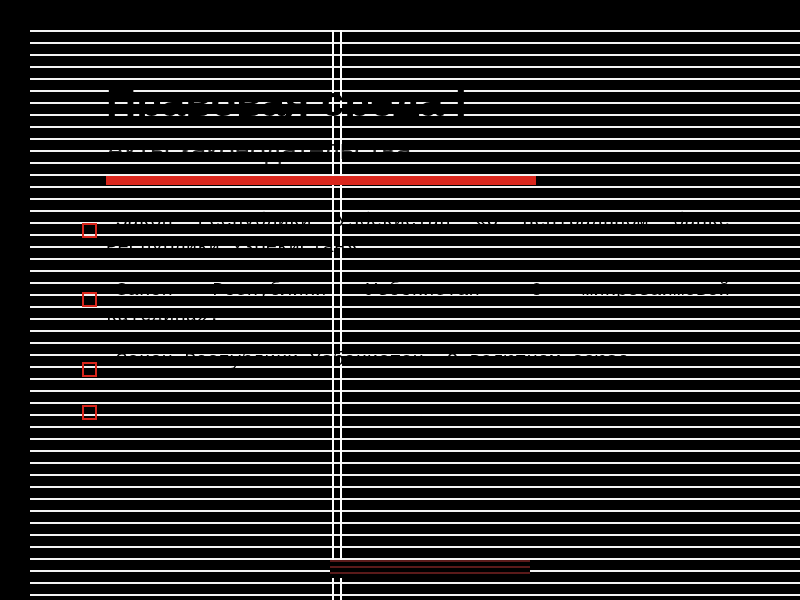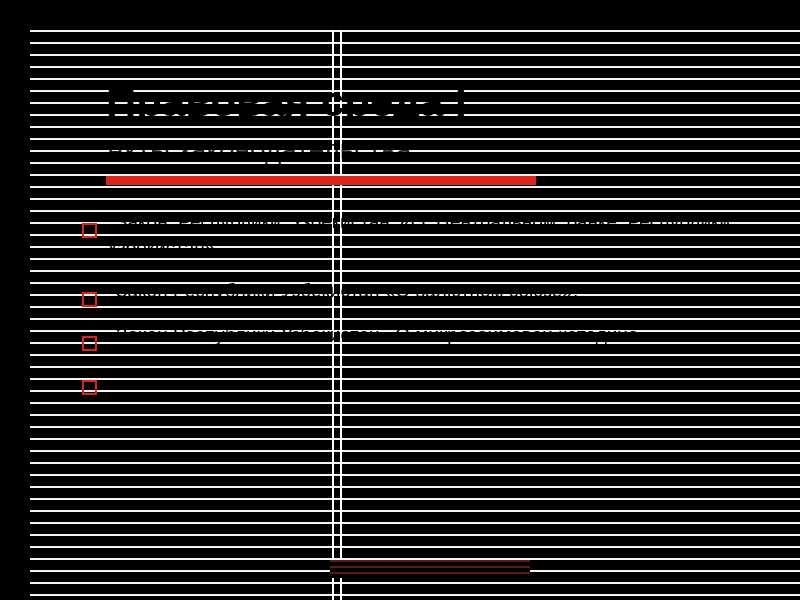--- a/index.html
+++ b/index.html
@@ -59,21 +59,21 @@
     font-weight: normal;
     margin-top: 8px;
     margin-bottom: 8px;
   }
   .redbar {
     height: 9px;
     width: 430px;
     background: #d9261c;
     margin-bottom: 24px;
   }
-  .list { list-style: none; }
+  .list { list-style: none; font-family: Liberation Mono, monospace; }
   .list li {
     position: relative;
     padding-left: 0;
     margin-left: -34px;
     padding-left: 34px;
     font-size: 19px;
     line-height: 1.35;
     margin-bottom: 18px;
     text-align: justify;
   }
@@ -101,23 +101,23 @@
   <div class="subtitle dimtext">Акты законодательства</div>
   <div class="redbar"></div>
 
   <ul class="list">
     <li>
       <span class="sq"></span>
       <span>Закон Республики Узбекистан «О Центральном банке Республики Узбекистан».</span>
     </li>
     <li>
       <span class="sq"></span>
-      <span>Закон Республики Узбекистан «О валютном союзе».</span>
+      <span>Закон Республики Узбекистан «О микрозаимовой катедина».</span>
     </li>
     <li>
       <span class="sq"></span>
-      <span>Закон Республики Узбекистан «О микрозаимовой катедина».</span>
+      <span>Закон Республики Узбекистан «О валютном союзе».</span>
     </li>
     <li>
       <span class="sq"></span>
     </li>
   </ul>
 </div>
 
 </body></html>

